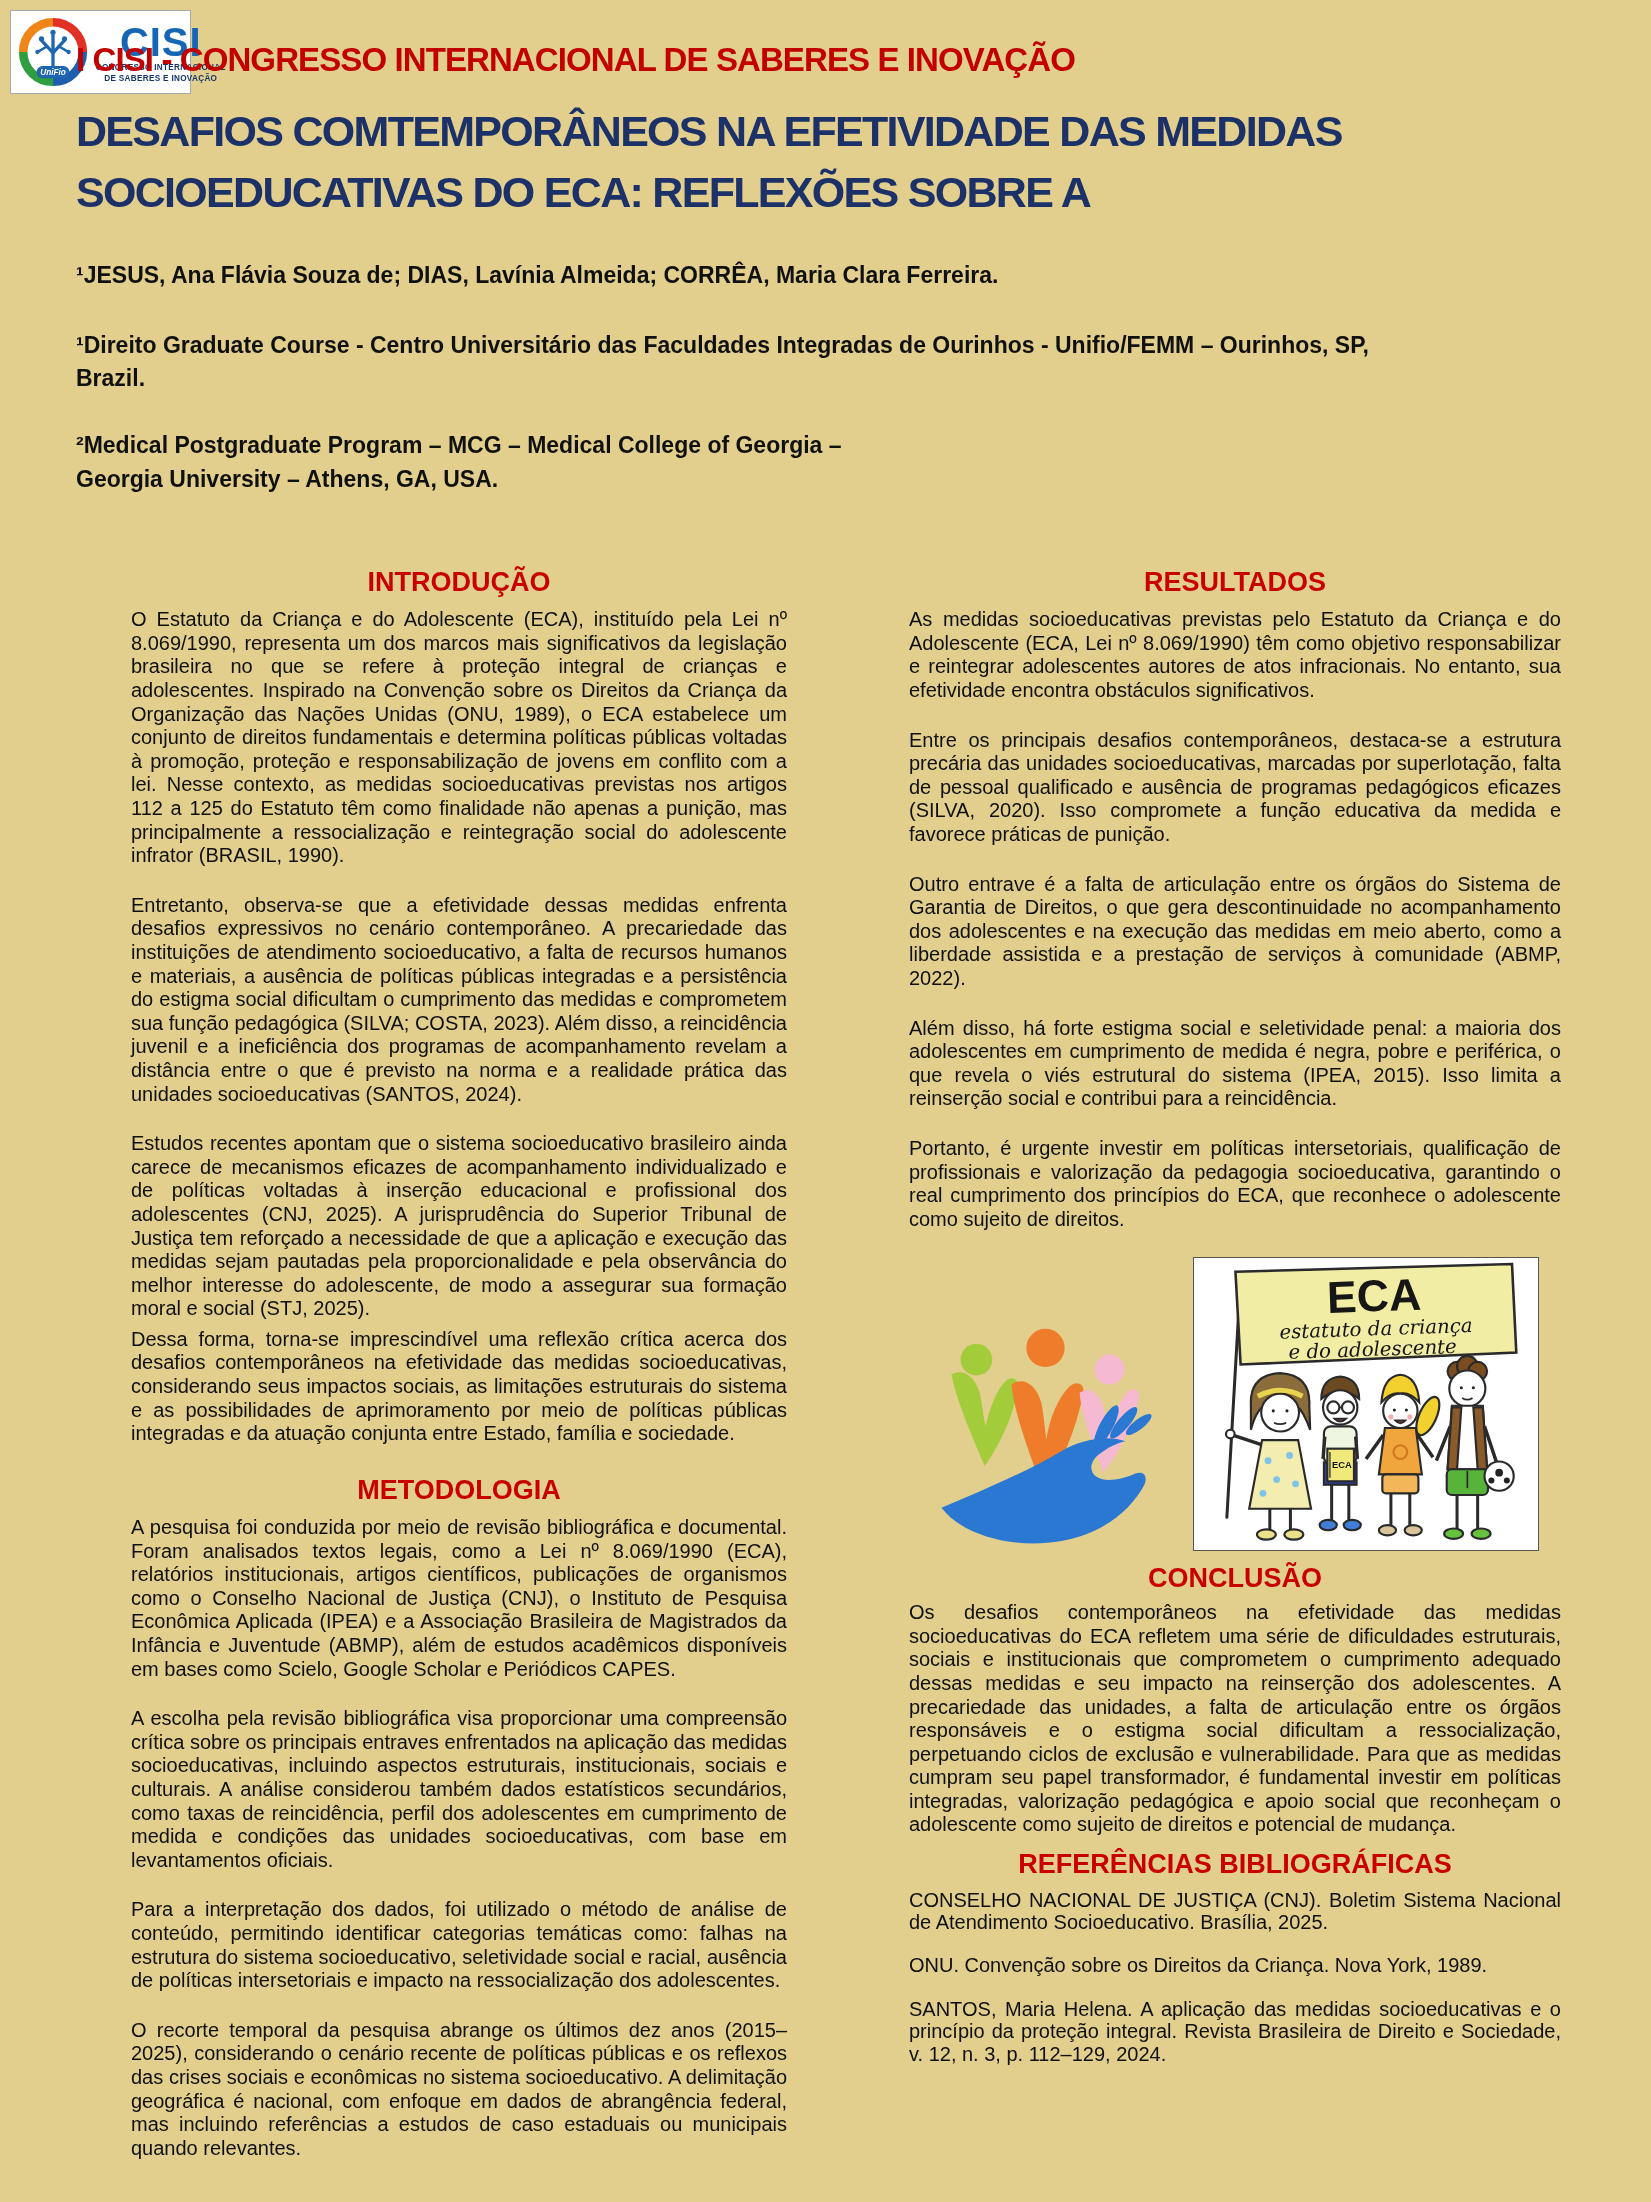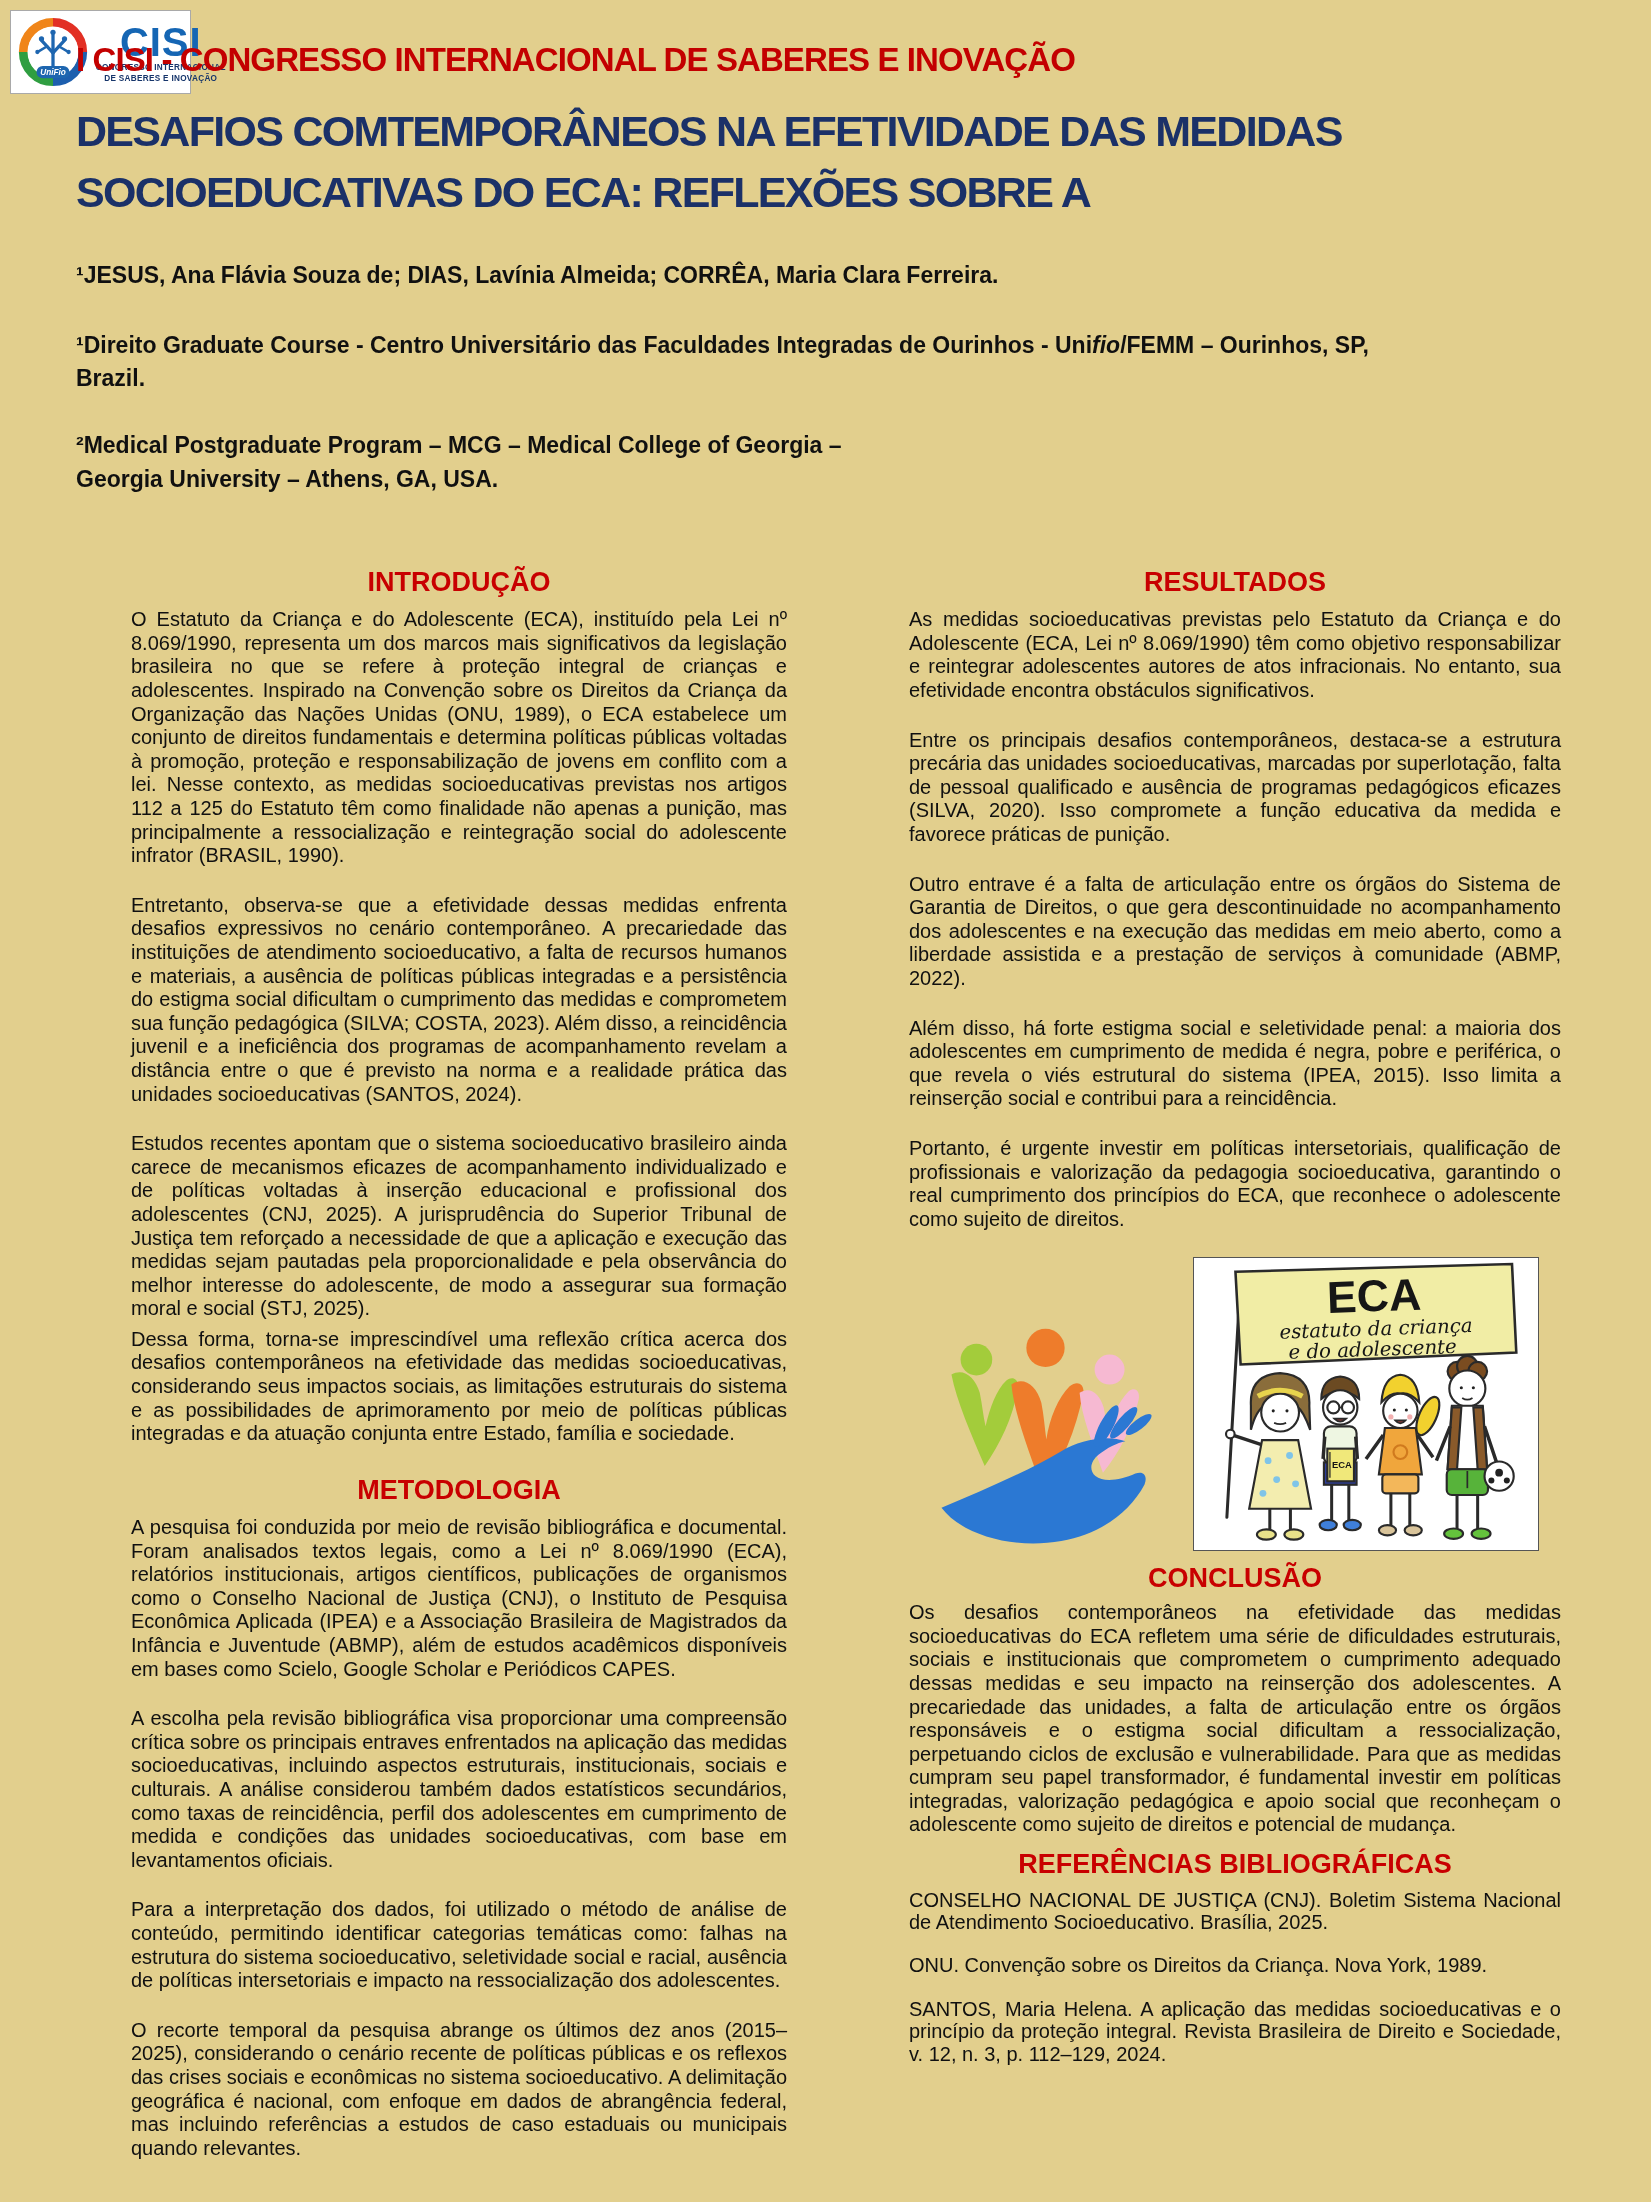--- a/index.html
+++ b/index.html
@@ -18,21 +18,21 @@
   .logo-textcol{display:flex;flex-direction:column;align-items:center;line-height:1;}
   .logo-cisi{font-size:40px;font-weight:bold;color:#1566b4;letter-spacing:0.9px;}
   .logo-sub{font-size:8.2px;font-weight:bold;color:#16356b;letter-spacing:0.3px;margin-top:2.6px;white-space:nowrap;}
   
   .header{position:absolute;left:76px;top:41px;width:1308px;}
   .congress-line{color:#c30000;font-weight:bold;font-size:33px;letter-spacing:-0.9px;}
   .main-title{margin-top:22.4px;color:#1b3168;font-weight:bold;font-size:43px;line-height:1.40;letter-spacing:-1.7px;}
   .authors-line{margin-top:40px;font-weight:bold;font-size:23px;}
   .affil-1{margin-top:40px;font-weight:bold;font-size:23px;line-height:1.45;}
   .affil-2{margin-top:34px;font-weight:bold;font-size:23px;line-height:1.45;}
-  .it{font-style:italic;}
+  .it{}
   
   .col{position:absolute;top:567px;}
   .col-left{left:131px;width:656px;}
   .col-right{left:909px;width:652px;}
   h2.sec{margin:0 0 10.3px 0;color:#c80000;font-size:27px;font-weight:bold;text-align:center;letter-spacing:0;}
   h2.sec.spaced{margin-top:29px;}
   p.body{margin:0 0 26px 0;font-size:20px;line-height:1.18;text-align:justify;}
   p.body.tight{margin-bottom:6.9px;}
   
   .figure-row{position:relative;height:299px;margin:1.7px 0 6.9px 0;}

